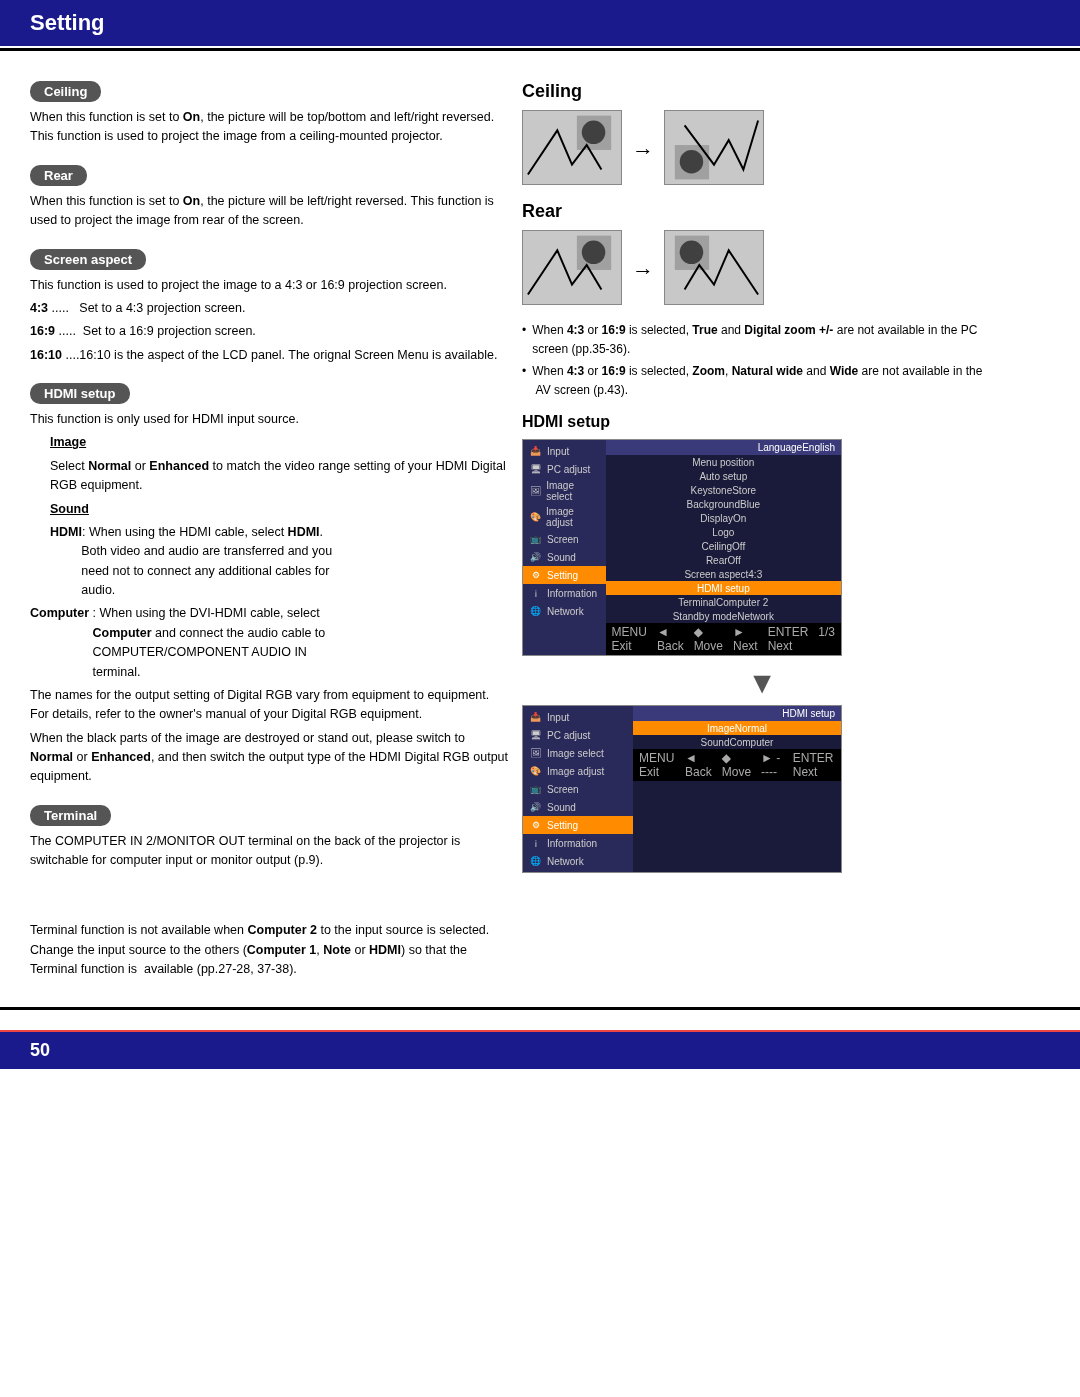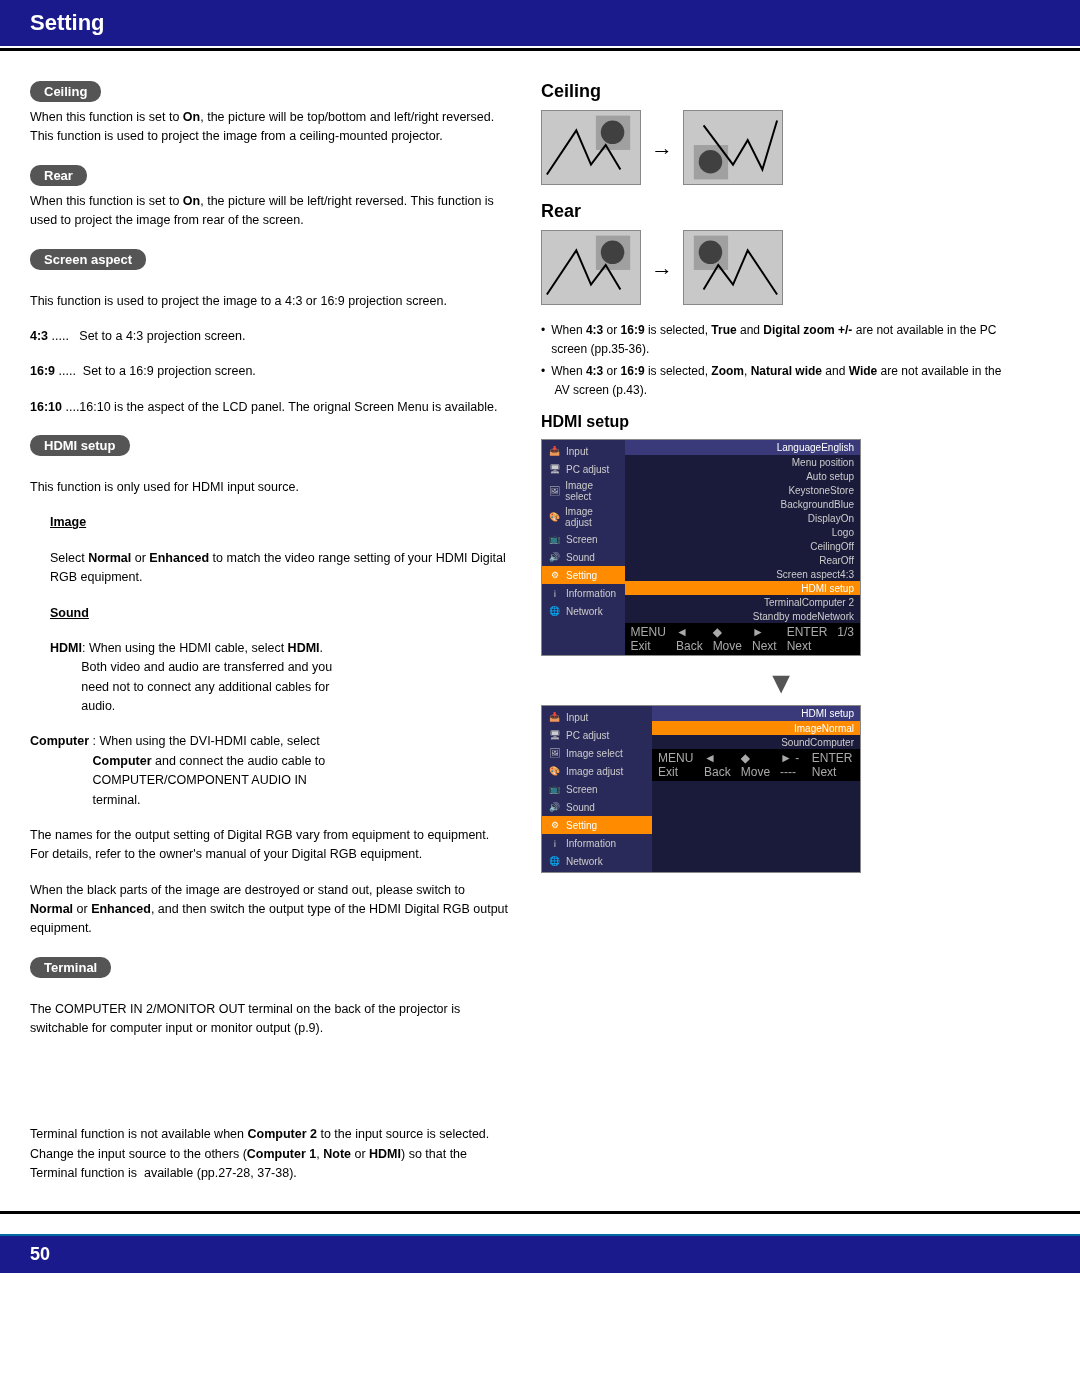--- a/index.html
+++ b/index.html
@@ -23,21 +23,21 @@
 
     .header-line {
       height: 3px;
       background: #000;
       margin-bottom: 20px;
     }
 
     .page-content {
       display: flex;
       padding: 0 30px;
-      gap: 31px;
+      gap: 12px;
     }
 
     .left-col {
       flex: 1;
       max-width: 480px;
     }
 
     .right-col {
       flex: 1;
       max-width: 480px;
@@ -56,21 +56,20 @@
     }
 
     .section-text {
       font-size: 12.5px;
       line-height: 1.55;
       margin-bottom: 8px;
     }
 
     .section-text p {
       margin-bottom: 4px;
-      margin-top: 16px;
     }
 
     .indent {
       padding-left: 20px;
     }
 
     .bold { font-weight: bold; }
     .underline { text-decoration: underline; font-weight: bold; }
 
     .right-heading {
@@ -168,21 +167,21 @@
       background: #3a3a7a;
       padding: 2px 6px;
       font-size: 10px;
       color: #fff;
       display: flex;
       justify-content: flex-end;
     }
 
     .menu-right-item {
       display: flex;
-      justify-content: flex-end;
+      justify-content: center;
       padding: 1.5px 6px;
       font-size: 10px;
       color: #ccc;
     }
 
     .menu-right-item.highlight {
       background: #ff8c00;
       color: #fff;
     }
 
@@ -227,21 +226,21 @@
 
     .footer-line {
       height: 3px;
       background: #000;
       margin-top: 20px;
       margin-bottom: 4px;
     }
 
     .page-bottom {
       margin-top: 20px;
-      border-top: 2px solid #0369a1;
+      border-top: 2px solid #ef4444;
       padding: 8px 30px;
       background: #1a1a8c;
       color: #fff;
       font-size: 18px;
       font-weight: bold;
       width: 100%;
     }
 
     
     .diag-svg {

